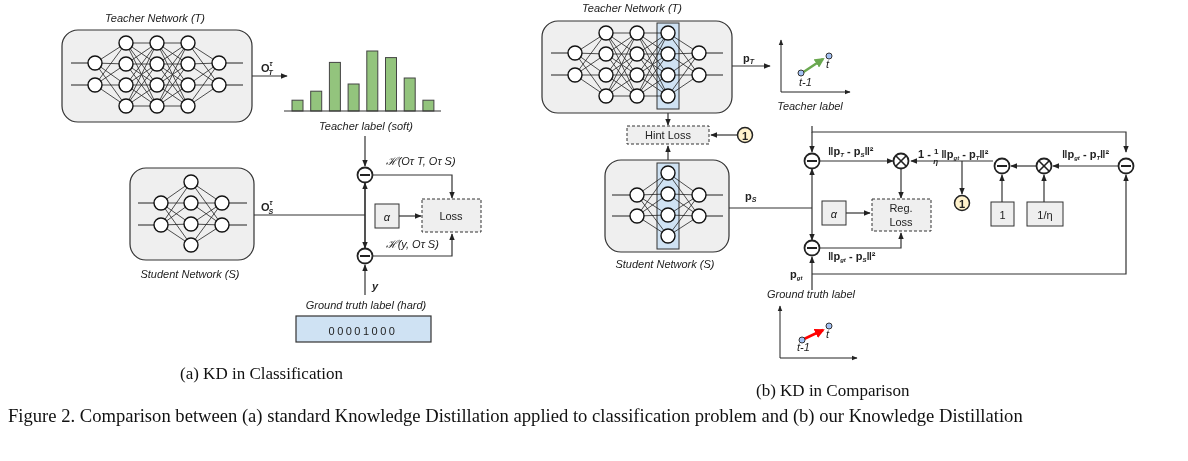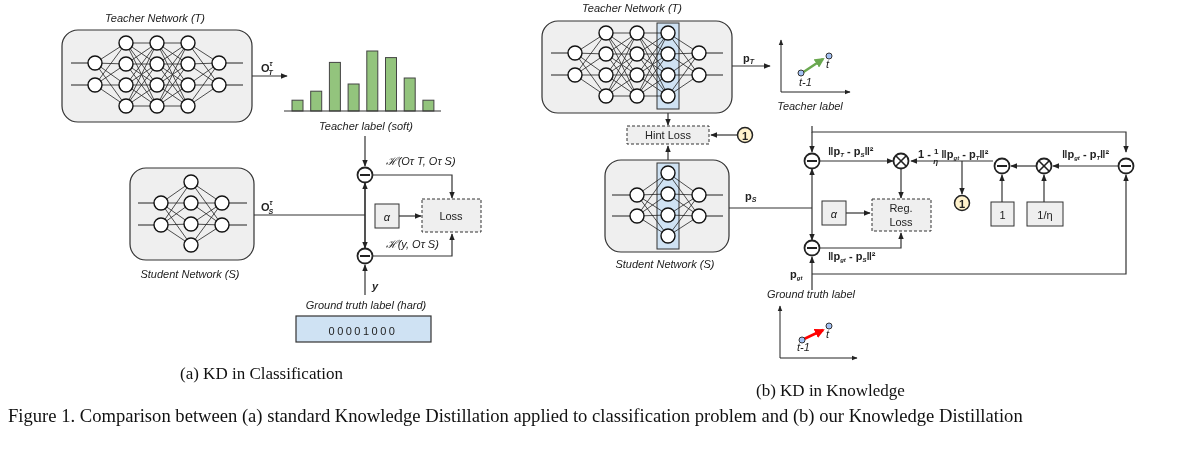--- a/index.html
+++ b/index.html
@@ -395,17 +395,17 @@
       <line x1="804" y1="339" x2="823" y2="330" stroke="#ff0000" stroke-width="2.5" marker-end="url(#arrR)"></line>
       <circle cx="802" cy="340" r="3" fill="#a4c2f4" stroke="#333" stroke-width="1"></circle>
       <circle cx="829" cy="326" r="3" fill="#a4c2f4" stroke="#333" stroke-width="1"></circle>
       <text x="797" y="351" class="lbl ital" font-size="8">t-1</text>
       <text x="826" y="338" class="lbl ital" font-size="8">t</text>
     </g>
   </g>
 </svg>
 
 <div class="caption-sub" style="left:180px; top:364px;">(a) KD in Classification</div>
-<div class="caption-sub" style="left:756px; top:381px;">(b) KD in Knowledge</div>
+<div class="caption-sub" style="left:756px; top:381px;">(b) KD in Comparison</div>
 
 <div class="caption">
-  <p>Figure 1. Comparison between (a) standard Knowledge Distillation applied to classification problem and (b) our Knowledge Distillation</p>
+  <p>Figure 2. Comparison between (a) standard Knowledge Distillation applied to classification problem and (b) our Knowledge Distillation</p>
 </div>
 
 </body></html>

